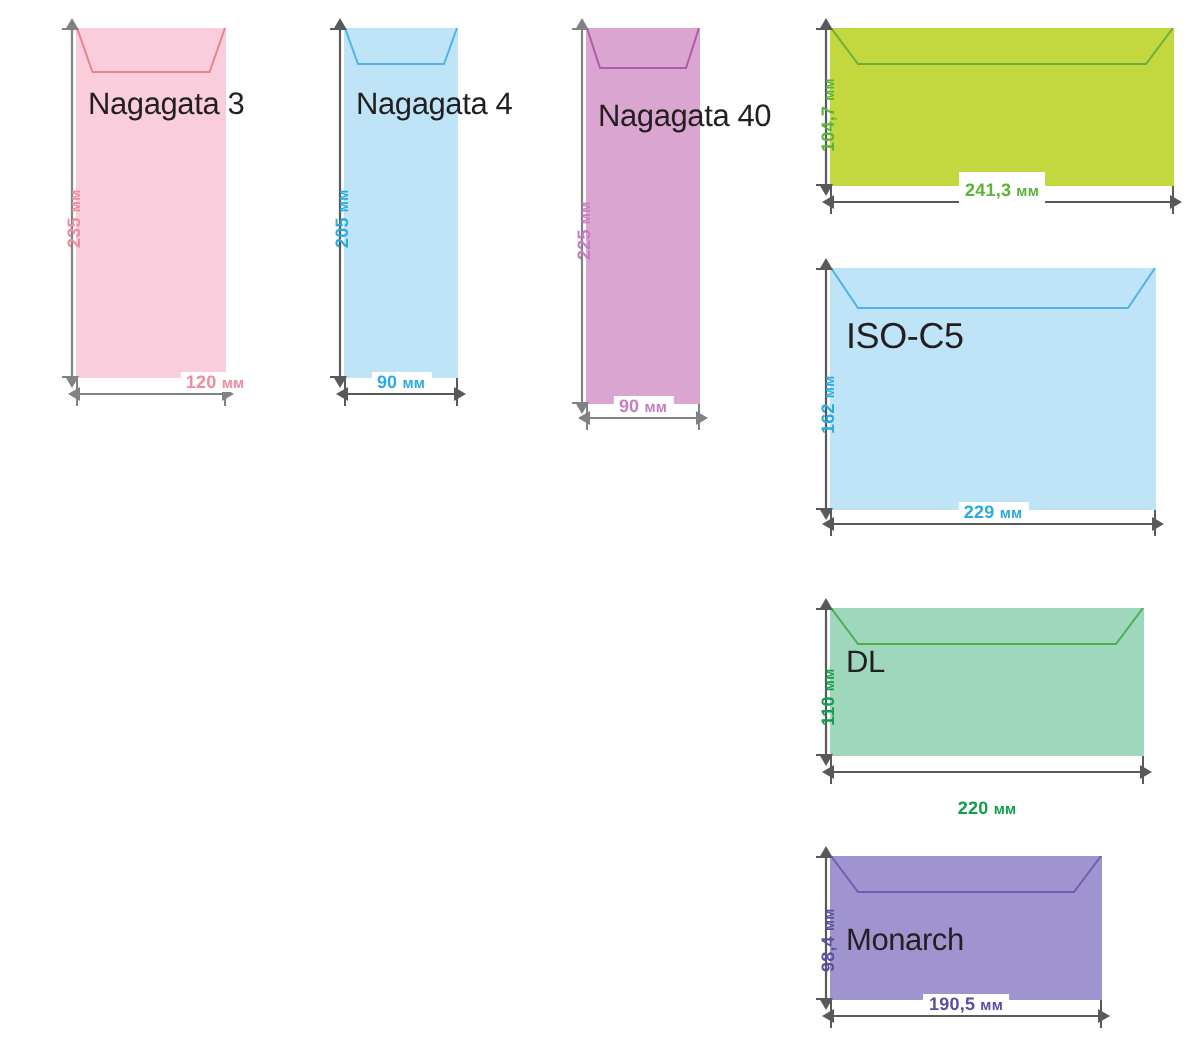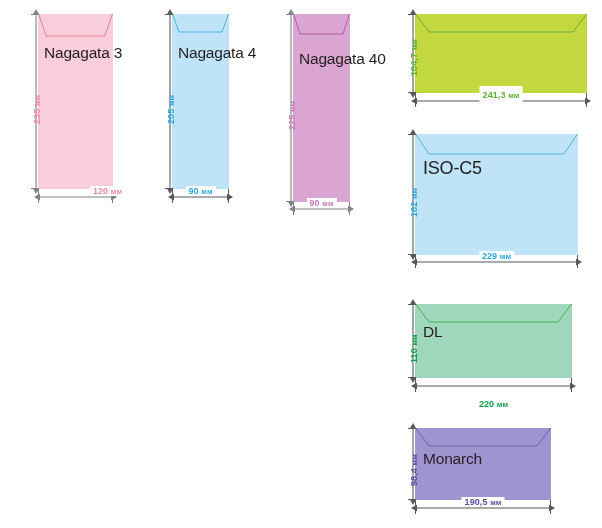--- a/index.html
+++ b/index.html
@@ -198,21 +198,21 @@
         <line x1="571.5" y1="378" x2="571.5" y2="392" stroke="#58595B" stroke-width="1"></line>
       </svg>
       <div class="dim-text vert" style="color: rgb(16, 160, 74); left: 409px; top: 363px;"><span>110</span>&nbsp;<span class="unit">мм</span></div>
       <div class="dim-text" style="color: rgb(16, 160, 74); left: 493.5px; top: 380px; transform: translate(-50%, -50%); background: rgb(255, 255, 255); padding: 0px 3px; margin-top: 24px;"><span>220</span>&nbsp;<span class="unit">мм</span></div>
     </div>
     <div class="env-group" style="left: 0px; top: 0px; width: 602px; height: 528px; pointer-events: none;">
       <div class="env-body" style="left: 415px; top: 428px; width: 136px; height: 72px; background: rgb(160, 148, 208);"></div>
       <svg class="env-flap" width="136" height="20" style="left: 415px; top: 428px;">
         <path d="M0.5,0 L14,18 L122,18 L135.5,0" fill="none" stroke="#6E5FAE" stroke-width="1"></path>
       </svg>
-      <div class="env-label" style="left: 423px; top: 450px; font-size: 15.5px;">Monarch</div>
+      <div class="env-label" style="left: 423px; top: 462px; font-size: 15.5px;">Monarch</div>
       <svg class="dim-svg" width="602" height="528">
         <defs>
           <marker id="ar-monarch-s" markerWidth="7" markerHeight="7" refX="6" refY="3.5" orient="auto" markerUnits="userSpaceOnUse">
             <path d="M6,0 L6,7 L0,3.5 Z" fill="#58595B"></path>
           </marker>
           <marker id="ar-monarch-e" markerWidth="7" markerHeight="7" refX="1" refY="3.5" orient="auto" markerUnits="userSpaceOnUse">
             <path d="M1,0 L1,7 L7,3.5 Z" fill="#58595B"></path>
           </marker>
         </defs>
         <line x1="413" y1="429" x2="413" y2="499" stroke="#58595B" stroke-width="1.1" marker-start="url(#ar-monarch-s)" marker-end="url(#ar-monarch-e)"></line>

